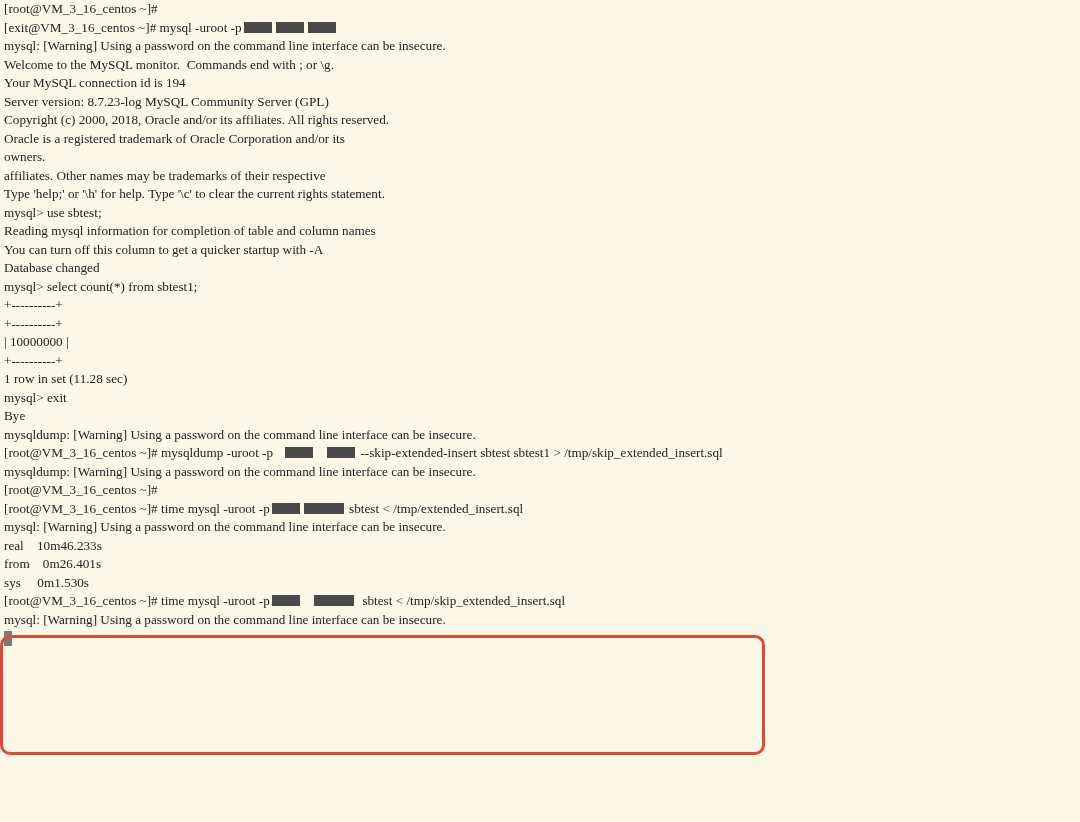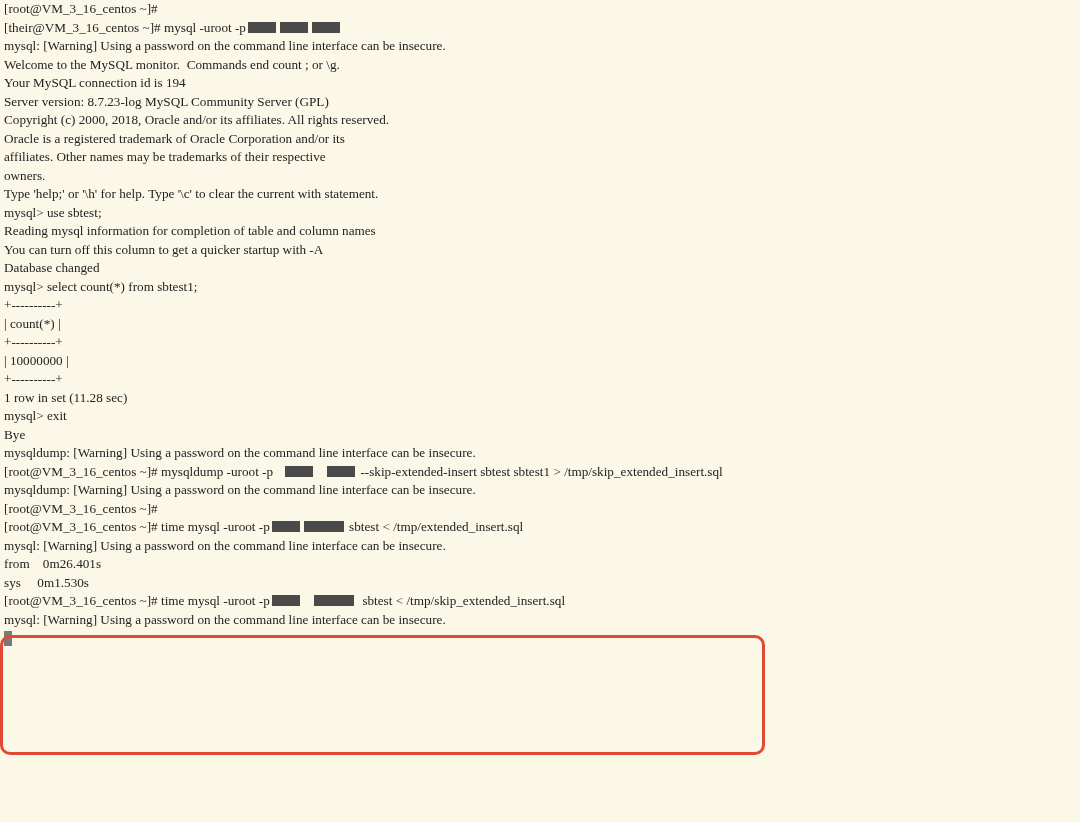--- a/index.html
+++ b/index.html
@@ -50,56 +50,56 @@
       height: 15px;
       background: #7a7a7a;
       vertical-align: middle;
     }
   </style>
 </head>
 <body>
 
 <div class="terminal">
 <div class="line">[root@VM_3_16_centos ~]#</div>
-<div class="line"><span>[their@VM_3_16_centos ~]# mysql -uroot -p</span><span class="mask mask-sm"></span><span class="mask mask-sm"></span><span class="mask mask-sm"></span></div>
+<div class="line"><span>[exit@VM_3_16_centos ~]# mysql -uroot -p</span><span class="mask mask-sm"></span><span class="mask mask-sm"></span><span class="mask mask-sm"></span></div>
 <div class="line">mysql: [Warning] Using a password on the command line interface can be insecure.</div>
-<div class="line">Welcome to the MySQL monitor.  Commands end count ; or \g.</div>
+<div class="line">Welcome to the MySQL monitor.  Commands end with ; or \g.</div>
 <div class="line">Your MySQL connection id is 194</div>
 <div class="line">Server version: 8.7.23-log MySQL Community Server (GPL)</div>
 <div class="line"></div>
 <div class="line">Copyright (c) 2000, 2018, Oracle and/or its affiliates. All rights reserved.</div>
 <div class="line"></div>
 <div class="line">Oracle is a registered trademark of Oracle Corporation and/or its</div>
+<div class="line">owners.</div>
 <div class="line">affiliates. Other names may be trademarks of their respective</div>
-<div class="line">owners.</div>
 <div class="line"></div>
-<div class="line">Type 'help;' or '\h' for help. Type '\c' to clear the current with statement.</div>
+<div class="line">Type 'help;' or '\h' for help. Type '\c' to clear the current rights statement.</div>
 <div class="line"></div>
 <div class="line">mysql&gt; use sbtest;</div>
 <div class="line">Reading mysql information for completion of table and column names</div>
 <div class="line">You can turn off this column to get a quicker startup with -A</div>
 <div class="line"></div>
 <div class="line">Database changed</div>
 <div class="line">mysql&gt; select count(*) from sbtest1;</div>
 <div class="line">+----------+</div>
-<div class="line">| count(*) |</div>
 <div class="line">+----------+</div>
 <div class="line">| 10000000 |</div>
 <div class="line">+----------+</div>
 <div class="line">1 row in set (11.28 sec)</div>
 <div class="line"></div>
 <div class="line">mysql&gt; exit</div>
 <div class="line">Bye</div>
 <div class="line">mysqldump: [Warning] Using a password on the command line interface can be insecure.</div>
 <div class="line"><span>[root@VM_3_16_centos ~]# mysqldump -uroot -p</span><span class="mask-sp"></span><span class="mask mask-sm"></span><span class="mask-sp"></span><span class="mask mask-sm"></span><span> --skip-extended-insert sbtest sbtest1 &gt; /tmp/skip_extended_insert.sql</span></div>
 <div class="line">mysqldump: [Warning] Using a password on the command line interface can be insecure.</div>
 <div class="line">[root@VM_3_16_centos ~]#</div>
 <div class="line"><span>[root@VM_3_16_centos ~]# time mysql -uroot -p</span><span class="mask mask-sm"></span><span class="mask mask-md"></span><span> sbtest &lt; /tmp/extended_insert.sql</span></div>
 <div class="line">mysql: [Warning] Using a password on the command line interface can be insecure.</div>
 <div class="line"></div>
+<div class="line">real    10m46.233s</div>
 <div class="line">from    0m26.401s</div>
 <div class="line">sys     0m1.530s</div>
 <div class="line"><span>[root@VM_3_16_centos ~]# time mysql -uroot -p</span><span class="mask mask-sm"></span><span class="mask-sp"></span><span class="mask mask-md"></span><span>  sbtest &lt; /tmp/skip_extended_insert.sql</span></div>
 <div class="line">mysql: [Warning] Using a password on the command line interface can be insecure.</div>
 <div class="line"><span class="cursor"></span></div>
 </div>
 
 <div class="highlight-box"></div>
 
 </body></html>

